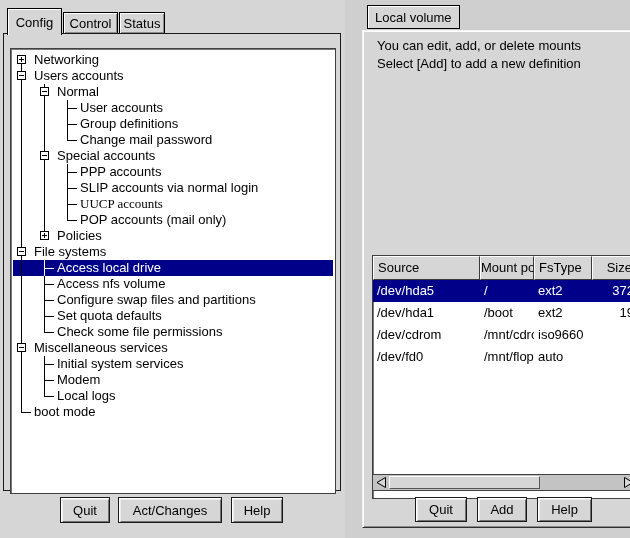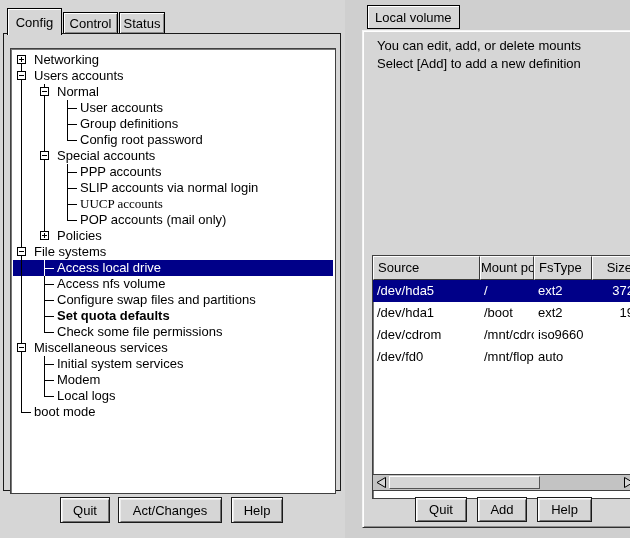--- a/index.html
+++ b/index.html
@@ -123,21 +123,21 @@
           <div class="seg" style="left: 31px; top: 0px; width: 1px; height: 16px;"></div>
           <div class="seg" style="left: 54px; top: 0px; width: 1px; height: 16px;"></div>
           <div class="seg" style="left: 54px; top: 8px; width: 10px; height: 1px;"></div>
           <span class="tlabel" style="left: 67px;">Group definitions</span>
         </div>
         <div class="tree-row" style="top: 83px;">
           <div class="seg" style="left: 8px; top: 0px; width: 1px; height: 16px;"></div>
           <div class="seg" style="left: 31px; top: 0px; width: 1px; height: 16px;"></div>
           <div class="seg" style="left: 54px; top: 0px; width: 1px; height: 9px;"></div>
           <div class="seg" style="left: 54px; top: 8px; width: 10px; height: 1px;"></div>
-          <span class="tlabel" style="left: 67px;">Config root password</span>
+          <span class="tlabel" style="left: 67px;">Change mail password</span>
         </div>
         <div class="tree-row" style="top: 99px;">
           <div class="seg" style="left: 8px; top: 0px; width: 1px; height: 16px;"></div>
           <div class="seg" style="left: 31px; top: 0px; width: 1px; height: 4px;"></div>
           <div class="seg" style="left: 31px; top: 12px; width: 1px; height: 4px;"></div>
           <div class="pbox" style="left: 27px;">
             <i class="ph"></i>
           </div>
           <span class="tlabel" style="left: 44px;">Special accounts</span>
         </div>
@@ -197,21 +197,21 @@
           <div class="seg" style="left: 31px; top: 0px; width: 1px; height: 16px;"></div>
           <div class="seg" style="left: 31px; top: 8px; width: 10px; height: 1px;"></div>
           <span class="tlabel" style="left: 44px;">Access nfs volume</span>
         </div>
         <div class="tree-row" style="top: 243px;">
           <div class="seg" style="left: 8px; top: 0px; width: 1px; height: 16px;"></div>
           <div class="seg" style="left: 31px; top: 0px; width: 1px; height: 16px;"></div>
           <div class="seg" style="left: 31px; top: 8px; width: 10px; height: 1px;"></div>
           <span class="tlabel" style="left: 44px;">Configure swap files and partitions</span>
         </div>
-        <div class="tree-row" style="top: 259px; font-weight: bold;">
+        <div class="tree-row" style="top: 259px;">
           <div class="seg" style="left: 8px; top: 0px; width: 1px; height: 16px;"></div>
           <div class="seg" style="left: 31px; top: 0px; width: 1px; height: 16px;"></div>
           <div class="seg" style="left: 31px; top: 8px; width: 10px; height: 1px;"></div>
           <span class="tlabel" style="left: 44px;">Set quota defaults</span>
         </div>
         <div class="tree-row" style="top: 275px;">
           <div class="seg" style="left: 8px; top: 0px; width: 1px; height: 16px;"></div>
           <div class="seg" style="left: 31px; top: 0px; width: 1px; height: 9px;"></div>
           <div class="seg" style="left: 31px; top: 8px; width: 10px; height: 1px;"></div>
           <span class="tlabel" style="left: 44px;">Check some file permissions</span>

